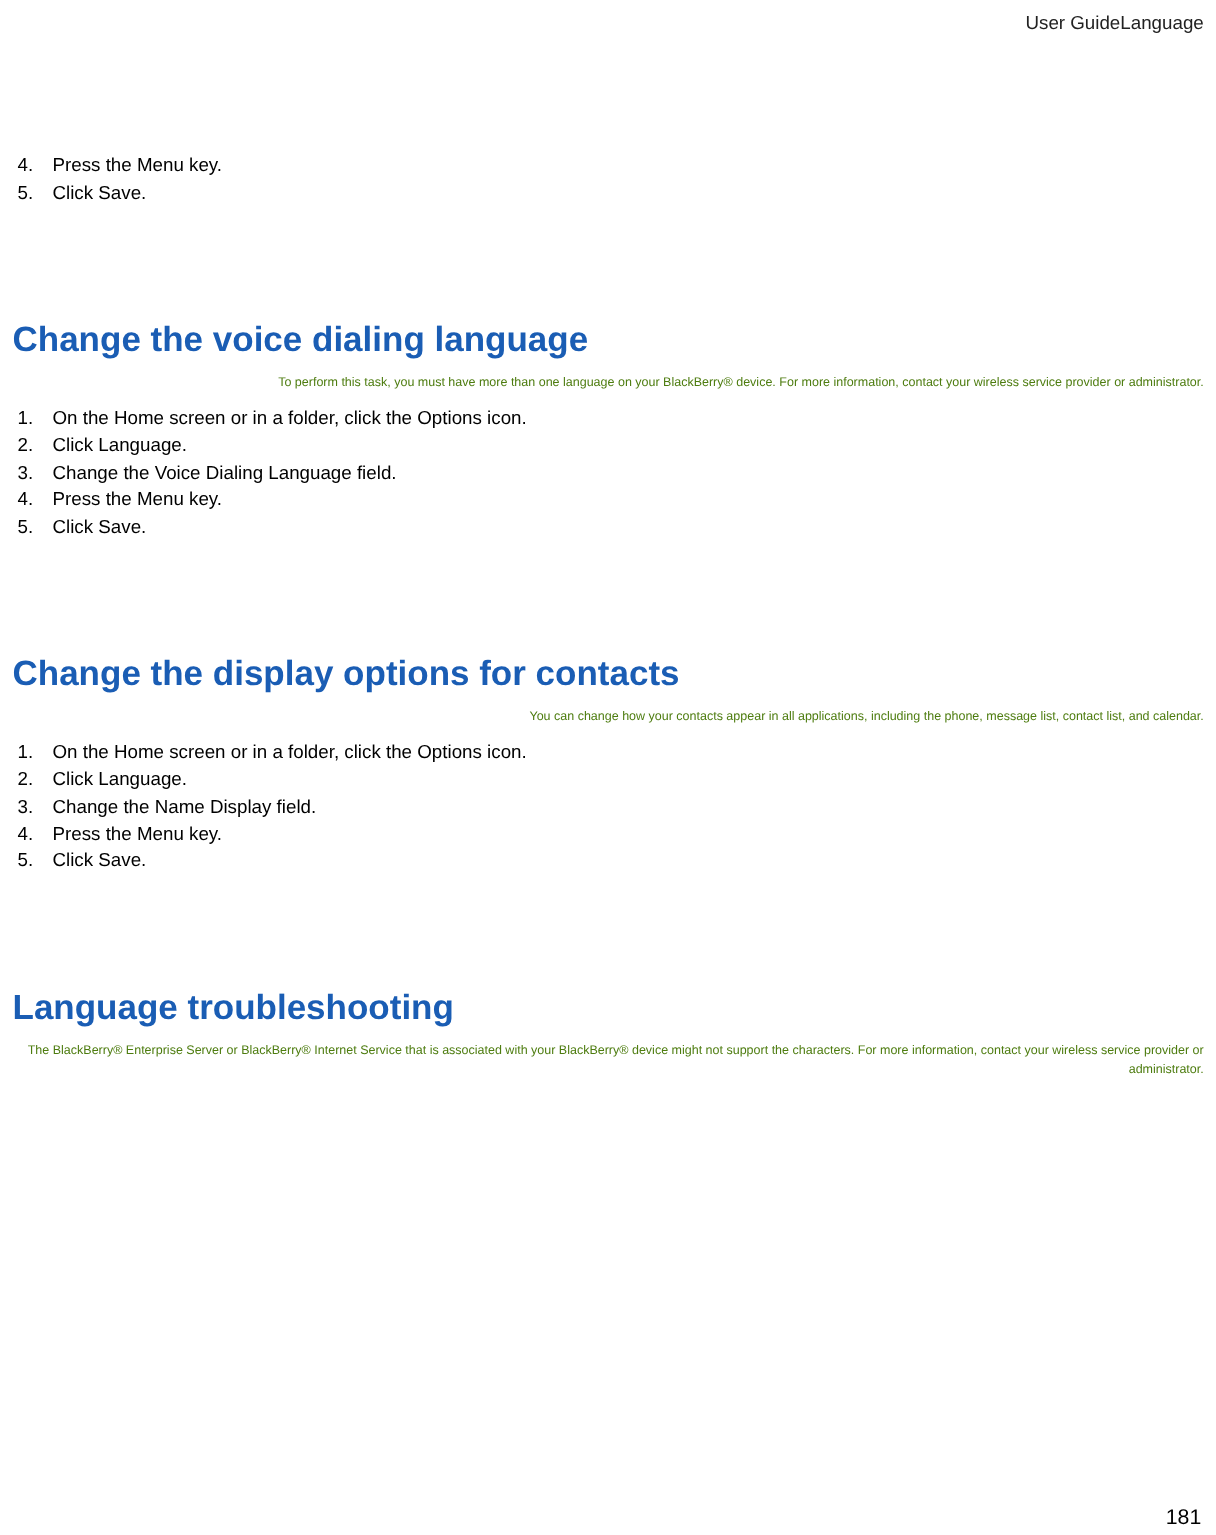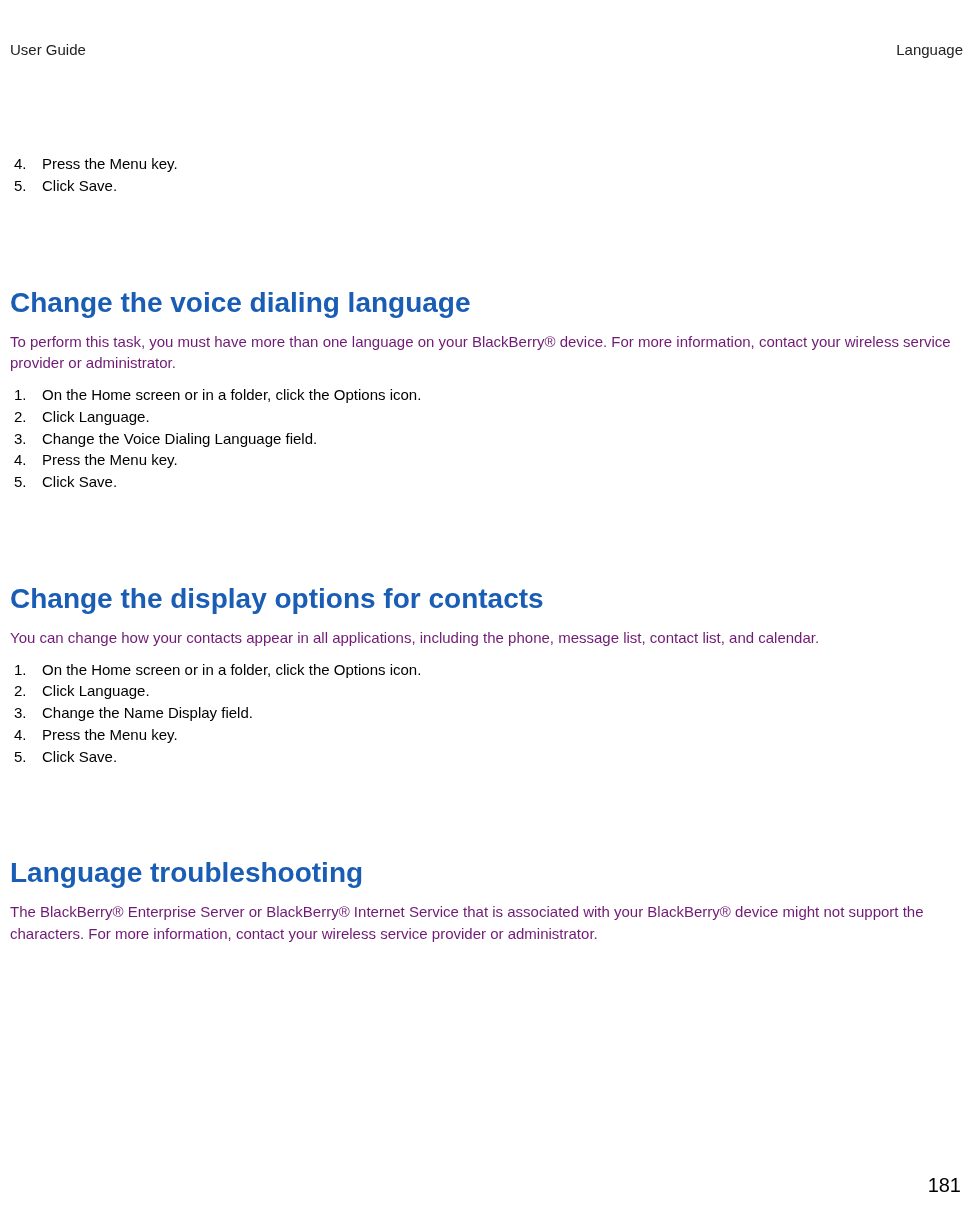--- a/index.html
+++ b/index.html
@@ -11,25 +11,24 @@
       font-family: "Segoe UI", Tahoma, Arial, sans-serif;
       width: 973px;
       height: 1228px;
       background: #fff;
       color: #000;
       position: relative;
       padding: 10px 10px 0 10px;
     }
     .header {
       display: flex;
-      justify-content: space-between;
+      justify-content: flex-end;
       font-size: 15px;
       color: #222;
       margin-bottom: 95px;
-      margin-top: 31px;
     }
     .content {
       padding-left: 0;
     }
     ol.steps {
       list-style: none;
       padding-left: 4px;
       margin-bottom: 40px;
     }
     ol.steps li {
@@ -49,33 +48,34 @@
       margin-top: 20px;
     }
     .h2-black {
       color: #000;
       font-size: 22px;
       font-weight: 700;
       margin-bottom: 8px;
       margin-top: 30px;
     }
     .para {
-      font-size: 15px;
+      font-size: 10px;
       line-height: 1.45;
       margin-bottom: 10px;
-      color: #701a75;
+      color: #4d7c0f;
+      text-align: right;
     }
     .bold {
       font-weight: 400;
     }
     .page-number {
       position: absolute;
-      bottom: 31px;
+      bottom: 4px;
       right: 12px;
-      font-size: 20px;
+      font-size: 17px;
     }
     .section-gap {
       height: 30px;
     }
   </style>
 </head>
 <body>
 
 <div class="header">
   <span>User Guide</span>

